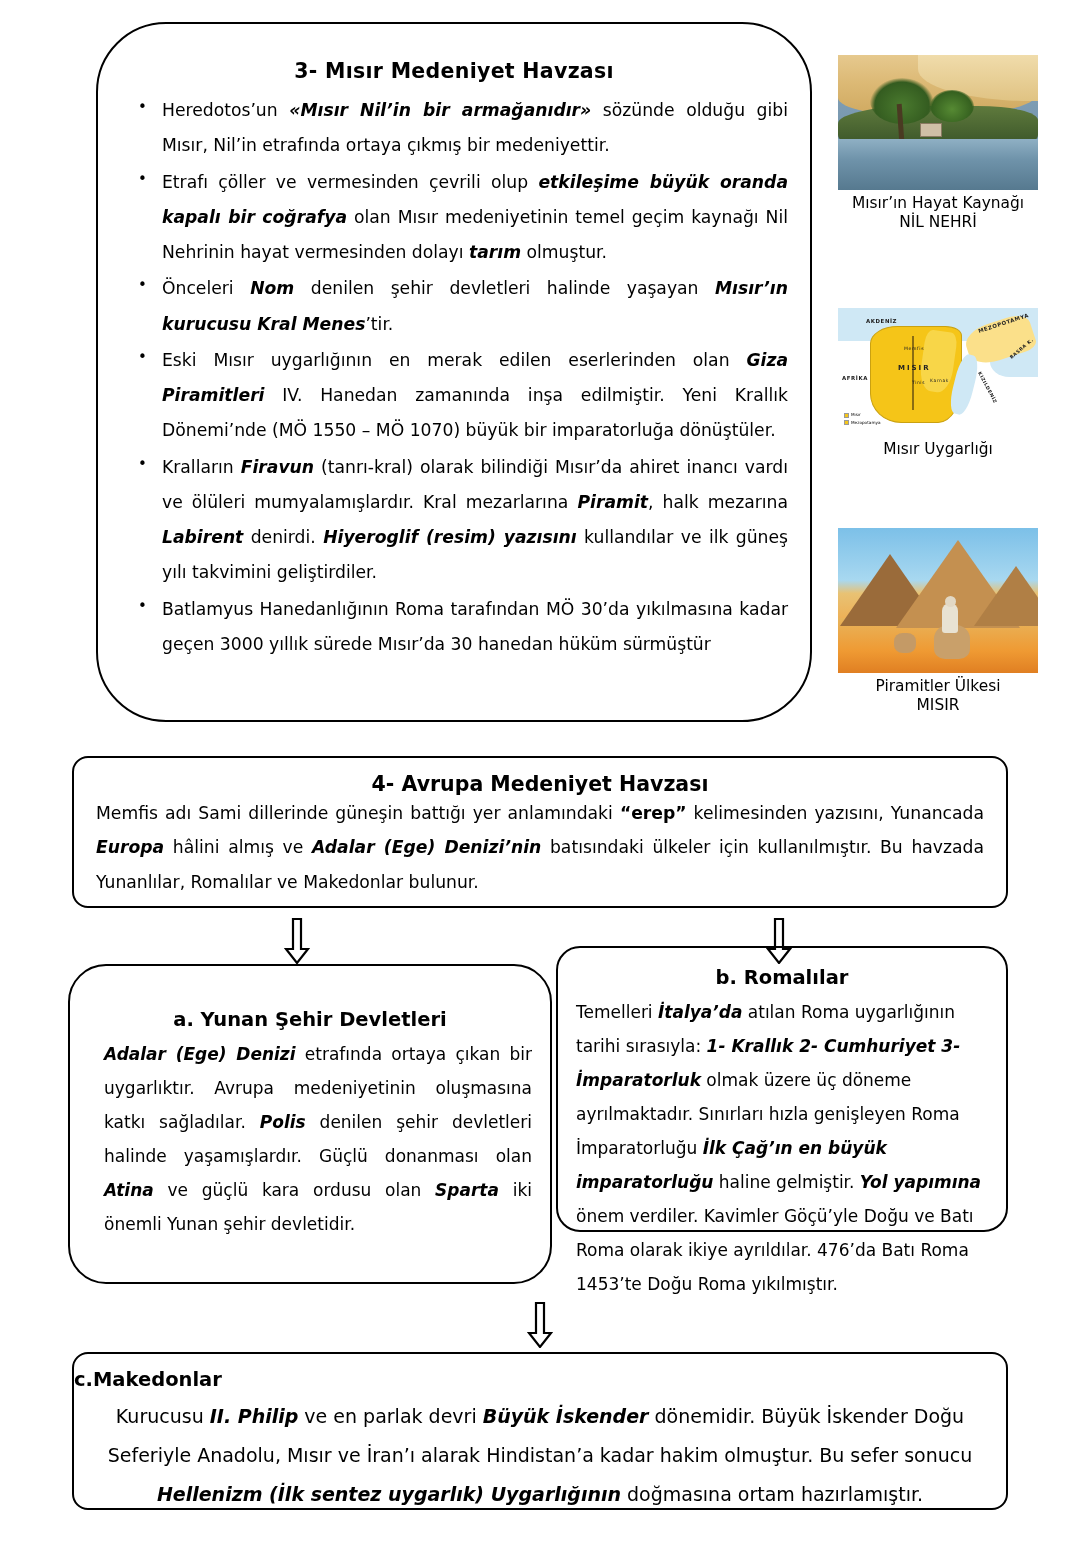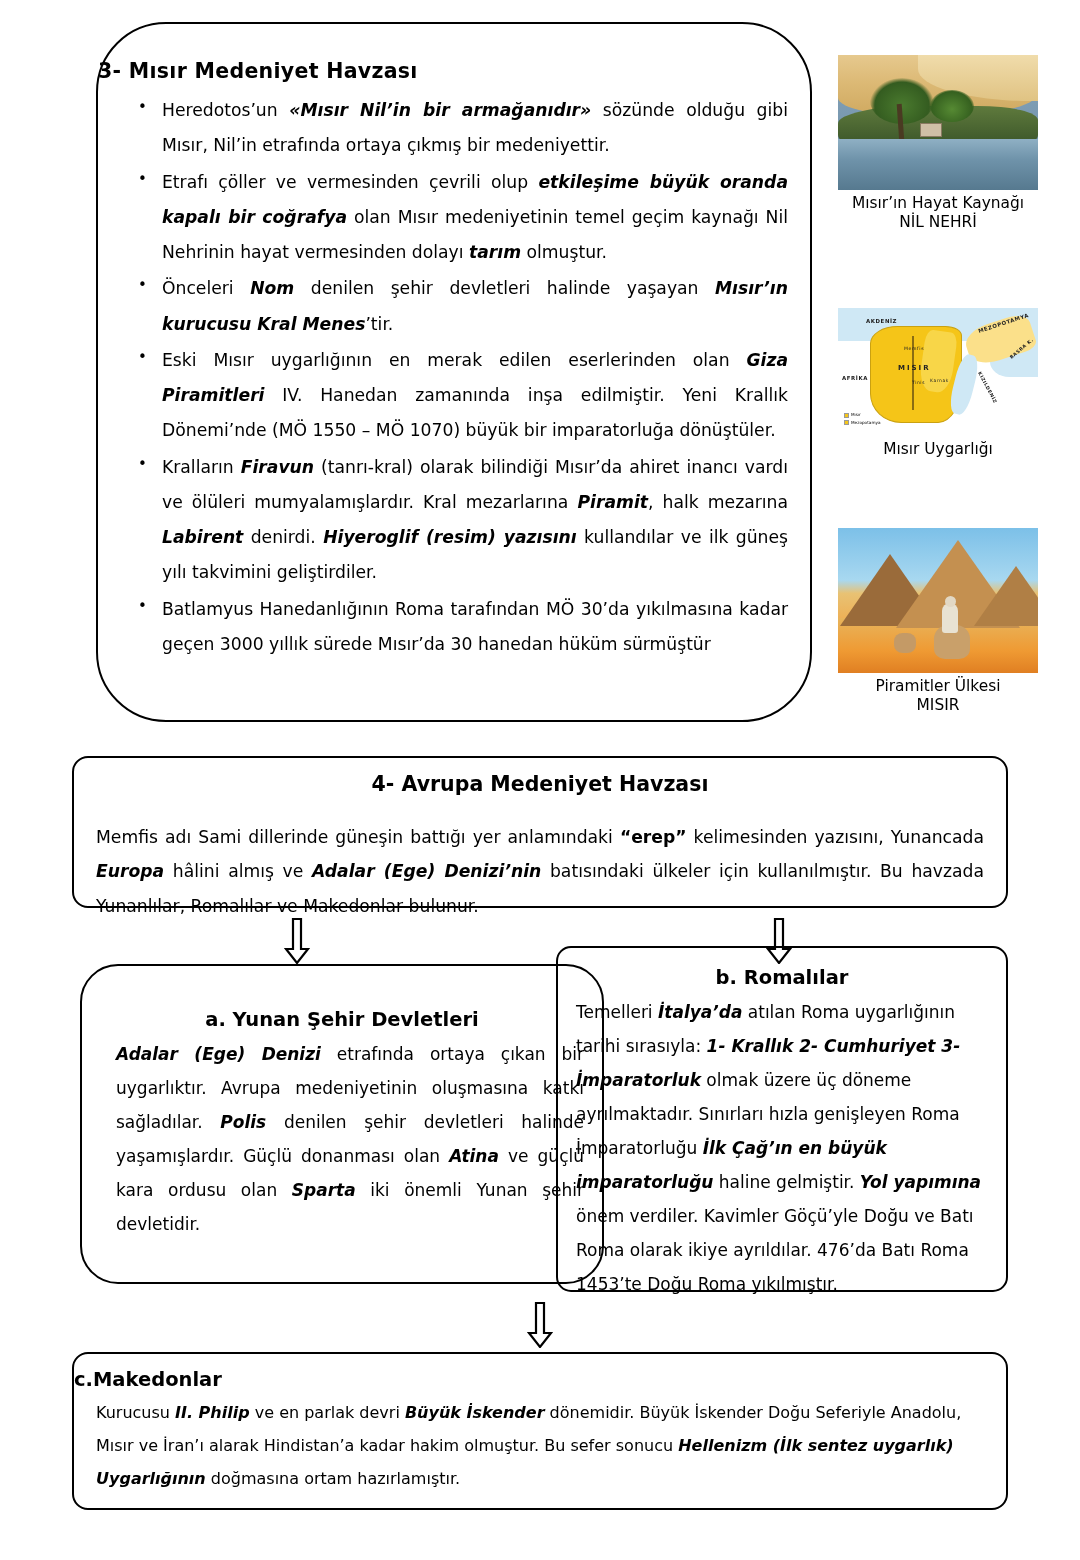--- a/index.html
+++ b/index.html
@@ -24,20 +24,21 @@
   #egypt-section {
     position: absolute;
     left: 96px;
     top: 22px;
     width: 716px;
     height: 700px;
     border: 2.5px solid #000;
     border-radius: 70px;
   }
   #egypt-title {
+    text-align: center;
     font-size: 20.5px;
     font-weight: bold;
     letter-spacing: .3px;
     margin: 35px 0 10px 0;
   }
   #egypt-list {
     margin: 0;
     padding: 0 22px 0 38px;
     list-style: none;
   }
@@ -225,21 +226,21 @@
     position: absolute;
     left: 72px; top: 756px;
     width: 936px; height: 152px;
     border: 2.5px solid #000;
     border-radius: 16px;
   }
   #europe-title {
     text-align: center;
     font-size: 20.5px;
     font-weight: bold;
-    margin: 14px 0 24px 0;
+    margin: 14px 0 0 0;
   }
   #europe-body {
     font-size: 17.2px;
     line-height: 2.0;
     text-align: justify;
     text-justify: inter-word;
     padding: 0 22px;
   }
 
   
@@ -248,31 +249,31 @@
     width: 26px; height: 46px;
   }
   .arrow svg { display: block; }
   #arrow-left  { left: 284px; top: 918px; }
   #arrow-right { left: 766px; top: 918px; }
   #arrow-bottom{ left: 527px; top: 1302px; }
 
   
   #greek-box {
     position: absolute;
-    left: 80px; top: 964px;
-    width: 524px; height: 320px;
+    left: 68px; top: 964px;
+    width: 484px; height: 320px;
     border: 2.5px solid #000;
     border-radius: 38px;
   }
   #roman-box {
     position: absolute;
     left: 556px; top: 946px;
-    width: 452px; height: 346px;
+    width: 452px; height: 286px;
     border: 2.5px solid #000;
-    border-radius: 15px;
+    border-radius: 24px;
   }
   .sub-title {
     text-align: center;
     font-size: 19.5px;
     font-weight: bold;
     margin: 0 0 6px 0;
   }
   #greek-box .sub-title { margin-top: 42px; }
   #roman-box .sub-title { margin-top: 18px; }
   .sub-body {
@@ -291,24 +292,24 @@
     border: 2.5px solid #000;
     border-radius: 16px;
   }
   #maced-title {
     text-align: left;
     font-size: 19.5px;
     font-weight: bold;
     margin: 14px 0 6px 0;
   }
   #maced-body {
-    font-size: 16px;
+    font-size: 19px;
     line-height: 2.05;
     padding: 0 22px;
-    text-align: left;
+    text-align: center;
   }
 </style>
 </head>
 <body>
 
 <div id="egypt-section">
   <div id="egypt-title">3- Mısır Medeniyet Havzası</div>
   <ul id="egypt-list">
       <li><span>Heredotos’un </span><b class="bi">«Mısır Nil’in bir armağanıdır»</b><span> sözünde olduğu gibi Mısır, Nil’in etrafında ortaya çıkmış bir medeniyettir.</span></li>
       <li><span>Etrafı çöller ve vermesinden çevrili olup </span><b class="bi">etkileşime büyük oranda kapalı bir coğrafya</b><span> olan Mısır medeniyetinin temel geçim kaynağı Nil Nehrinin hayat vermesinden dolayı </span><b class="bi">tarım</b><span> olmuştur.</span></li>

